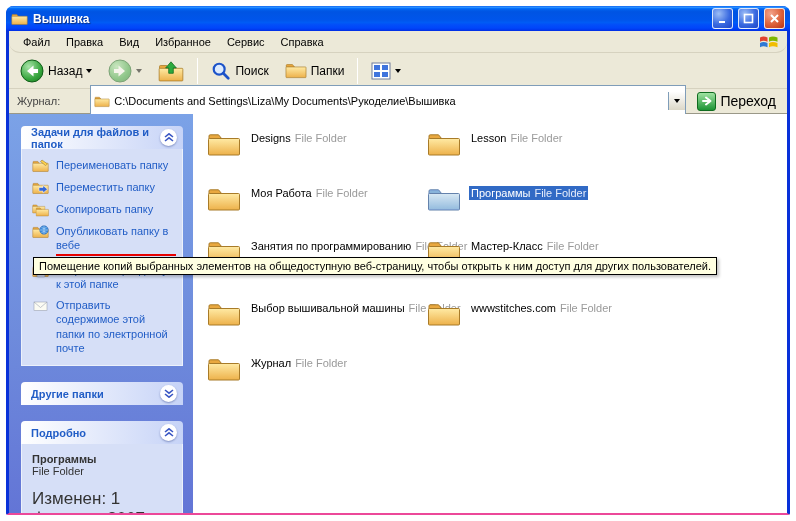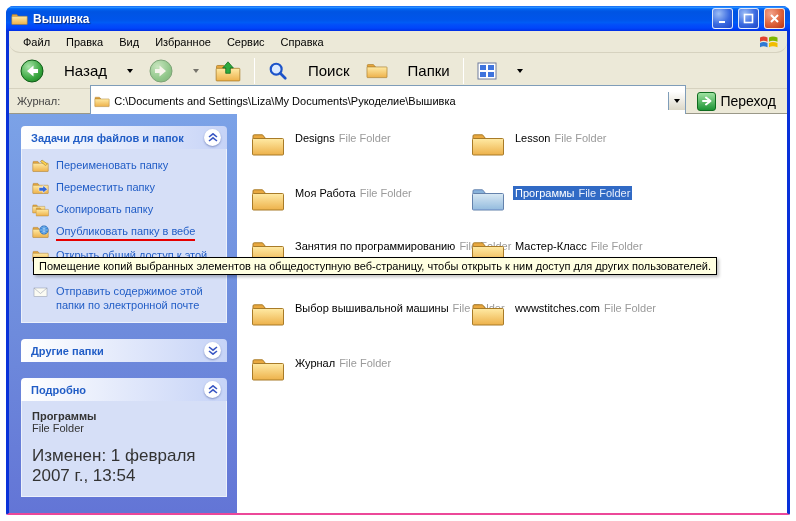--- a/index.html
+++ b/index.html
@@ -22,42 +22,42 @@
   
   .menubar { height:22px; flex:none; background:#ece9d8; border-bottom:1px solid #d6d2bf;
     display:flex; align-items:center; padding:0 6px;border-radius:11px; }
   .menu-item { font-size:11px; color:#000; padding:3px 8px; cursor:pointer; }
   .menubar .spacer { flex:1; }
   .winlogo { width:20px; height:18px; margin-right:2px; }
 
   
   .toolbar { height:36px; flex:none; background:#ece9d8; border-bottom:1px solid #d6d2bf;
     display:flex; align-items:center; padding:0 4px; gap:2px; }
-  .tbtn { display:flex; align-items:center; gap:20px; padding:0 6px; height:30px; font-size:15px; color:#000;
+  .tbtn { display:flex; align-items:center; gap:4px; padding:0 6px; height:30px; font-size:12px; color:#000;
     border:1px solid transparent; border-radius:2px; cursor:pointer; }
   .tbtn.disabled { opacity:.5; cursor:default; }
   .caret { width:0; height:0; border-left:3px solid transparent; border-right:3px solid transparent; border-top:4px solid #000; }
   .tsep { width:1px; height:26px; background:#c9c5b2; border-right:1px solid #fff; margin:0 4px; flex:none; }
 
   
   .addressbar { height:25px; flex:none; background:#ece9d8; border-bottom:1px solid #9a9888;
     display:flex; align-items:center; padding:2px 6px 2px 8px; gap:6px; }
   .addr-label { font-size:11px; color:#444; flex:none; }
   .combo { flex:1; height:32px; background:#fff; border:1px solid #7f9db9; display:flex; align-items:center; padding-left:3px; gap:4px; cursor:text;margin-left:24px; }
   .combo-text { flex:1; font-size:11px; color:#000; white-space:nowrap; overflow:hidden; }
   .combo-drop { width:17px; height:18px; flex:none; background:linear-gradient(180deg,#fefefe,#dcd8c8);
     border-left:1px solid #7f9db9; display:flex; align-items:center; justify-content:center; cursor:pointer; }
   .go { display:flex; align-items:center; gap:4px; padding:0 5px; cursor:pointer; flex:none; }
   .go-icon { width:19px; height:19px; border-radius:3px; background:linear-gradient(180deg,#9fe3a1,#1d9335); border:1px solid #0f6b1f;
     display:flex; align-items:center; justify-content:center; }
   .go-label { font-size:14px; color:#000; }
 
   
   .bodyrow { flex:1; display:flex; min-height:0; }
-  .sidebar { width:228px; flex:none; background:linear-gradient(180deg,#7ba2e7 0%,#6e8bdc 55%,#6375d6 100%);
+  .sidebar { width:184px; flex:none; background:linear-gradient(180deg,#7ba2e7 0%,#6e8bdc 55%,#6375d6 100%);
     padding:12px 10px 0 12px; overflow:hidden; }
   .panel { margin-bottom:16px; }
   .panel-h { height:23px; background:linear-gradient(90deg,#ffffff,#c6d3f7); border-radius:4px 4px 0 0;
     display:flex; align-items:center; justify-content:space-between; padding:0 6px 0 10px; cursor:pointer; }
   .panel-title { font-weight:bold; font-size:11px; color:#215dc6; }
   .chev { width:17px; height:17px; border-radius:50%; background:#fff; box-shadow:0 1px 2px rgba(40,60,130,.45);
     display:flex; align-items:center; justify-content:center; flex:none; }
   .panel-b { background:#d6dff7; border:1px solid rgba(255,255,255,.55); border-top:none; padding:9px 6px 10px 10px; }
   .task { display:flex; align-items:flex-start; gap:7px; margin-bottom:7px; cursor:pointer; }
   .task:last-child { margin-bottom:0; }

